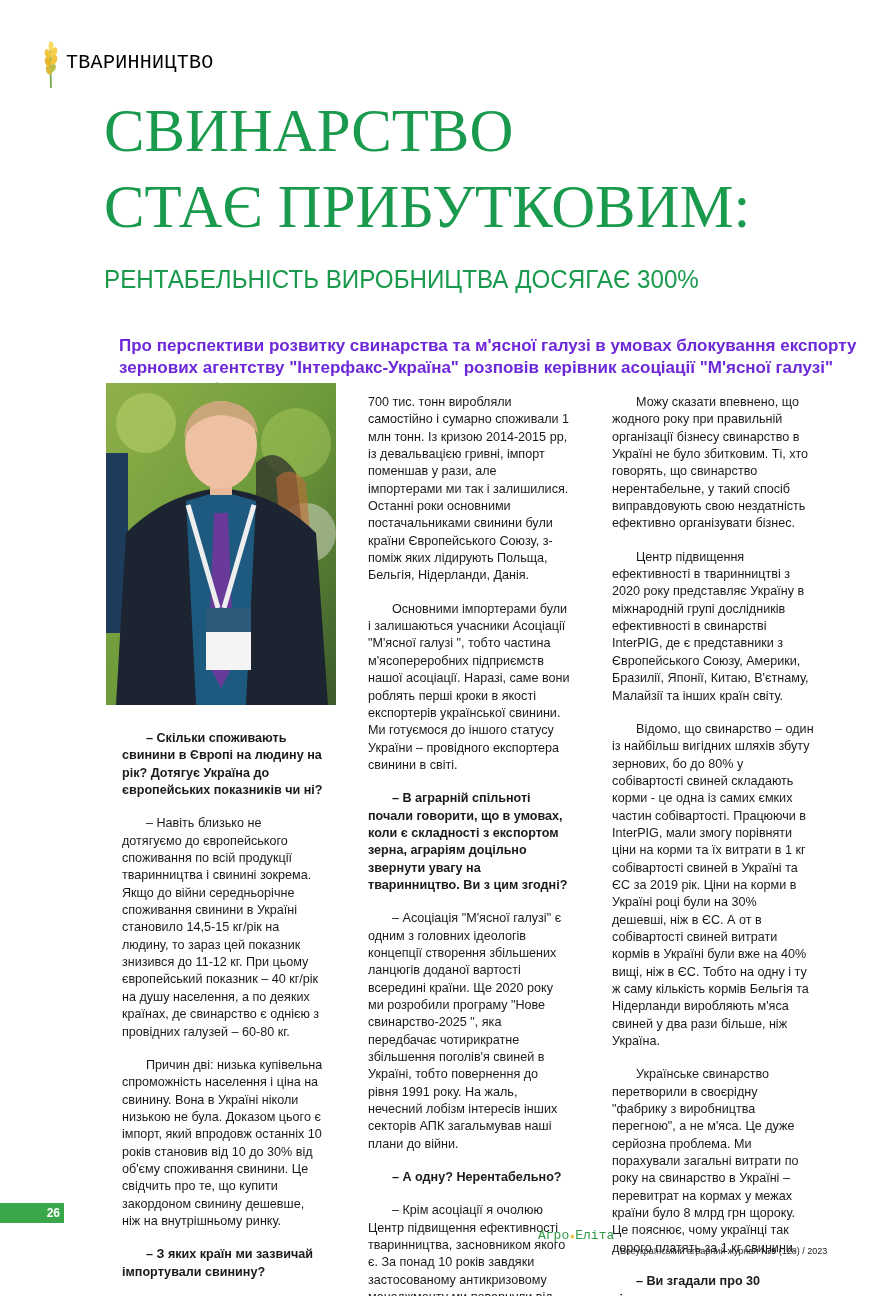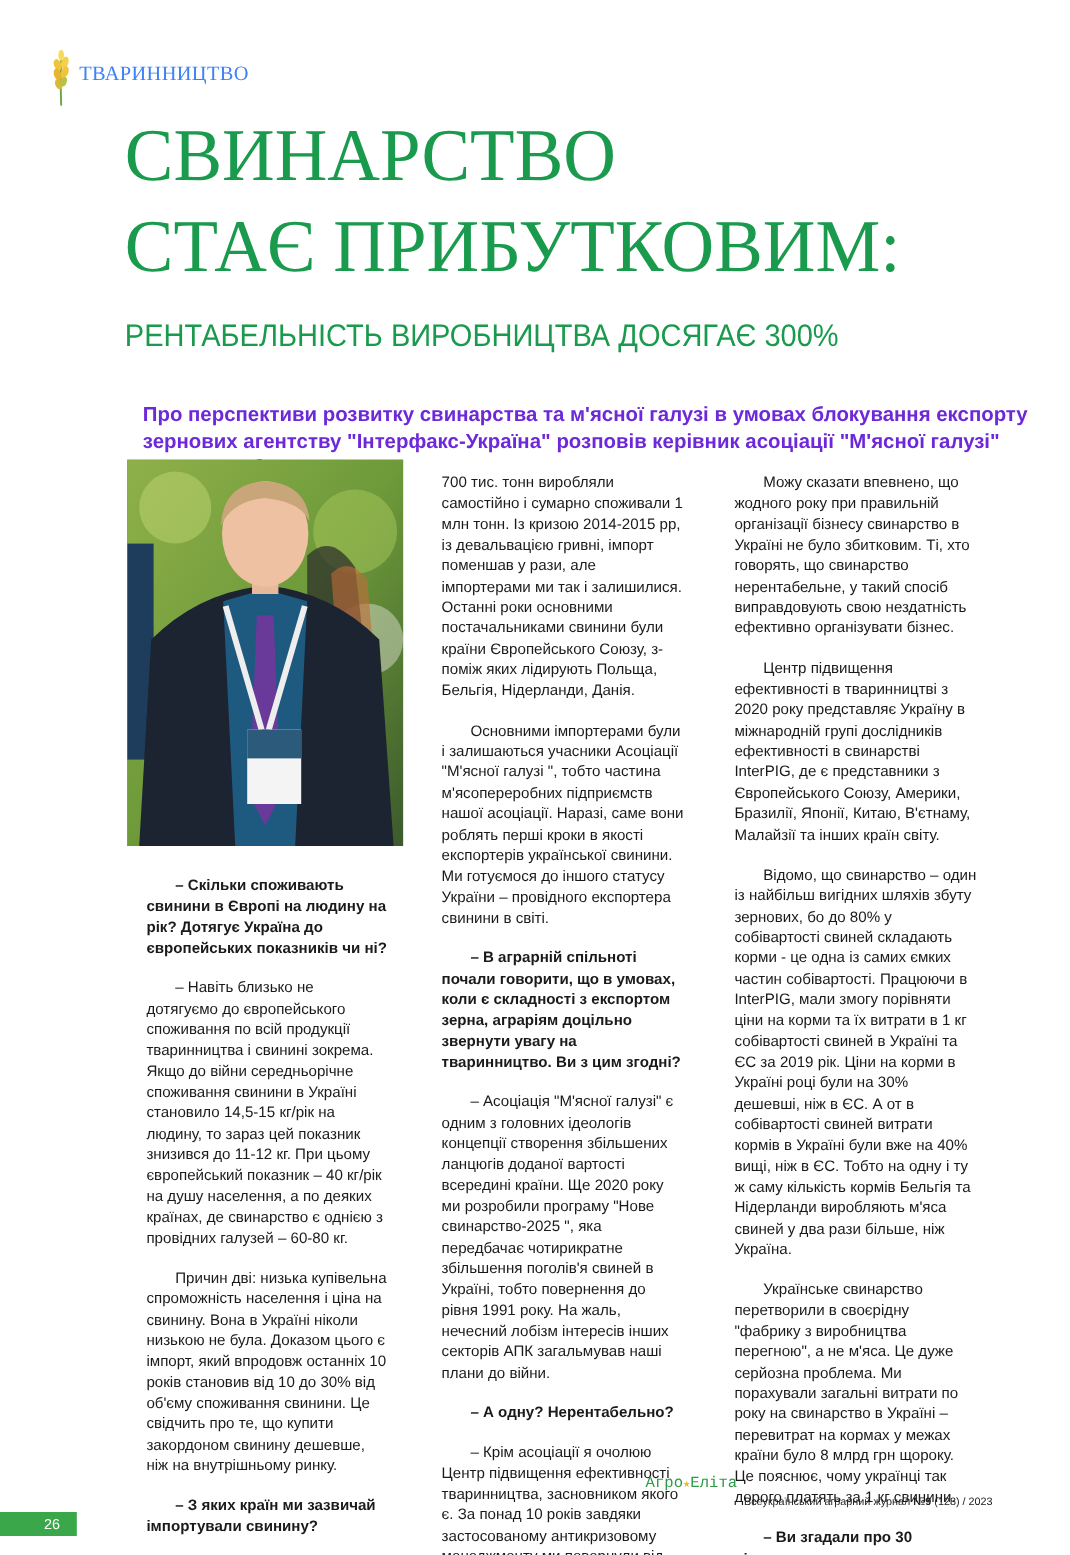--- a/index.html
+++ b/index.html
@@ -7,22 +7,22 @@
     width:892px; height:1296px; position:relative; overflow:hidden;
     background:#ffffff; color:#1a1a1a;
     font-family:"Liberation Sans", sans-serif;
   }
   .section-tag {
     position:absolute; left:40px; top:40px; height:50px;
     display:flex; align-items:center;
   }
   .wheat { width:22px; height:50px; margin-right:4px; }
   .section-label {
-    font-family:Liberation Serif, serif; color:#3b82f6;
-    font-size:17px; letter-spacing:0.3px; margin-top:-6px;
+    font-family:Liberation Mono, monospace; color:#000000;
+    font-size:20px; letter-spacing:0.3px; margin-top:-6px;
   }
   .title {
     position:absolute; left:104px; top:92px; width:760px;
     font-family:"Liberation Serif", serif; color:#1a9a4c;
     font-size:62px; line-height:76px; letter-spacing:0px;
     transform:scaleX(0.98); transform-origin:left top;
     margin:0; font-weight:normal;
   }
   .subtitle {
     position:absolute; left:104px; top:264px;
@@ -43,23 +43,23 @@
   .col2 { left:352px; }
   .col3 { left:596px; }
   .col p { margin:16px; text-indent:24px; }
   .col p.noind { text-indent:0; }
   .col p.q { font-weight:bold; }
   .photo {
     position:absolute; left:106px; top:383px; width:230px; height:322px;
     overflow:hidden; background:#6d8f3c;
   }
   .footer-page {
-    position:absolute; left:0; top:1260px; width:64px; height:20px;
-    background:#3aa84a; color:#fff; font-size:12px; font-weight:normal;
-    display:flex; align-items:center; justify-content:flex-end; padding-right:14px;
+    position:absolute; left:0; top:1203px; width:64px; height:20px;
+    background:#3aa84a; color:#fff; font-size:12px; font-weight:bold;
+    display:flex; align-items:center; justify-content:flex-end; padding-right:4px;
     box-sizing:border-box;
   }
   .footer-brand {
     position:absolute; left:538px; top:1228px;
     font-family:Liberation Mono, monospace; color:#2f9a46; font-size:13px;
   }
   .footer-brand .star { color:#e0c020; font-size:10px; }
   .footer-journal {
     position:absolute; left:620px; top:1206px; font-size:9px; color:#222;margin-top:40px;
   }

